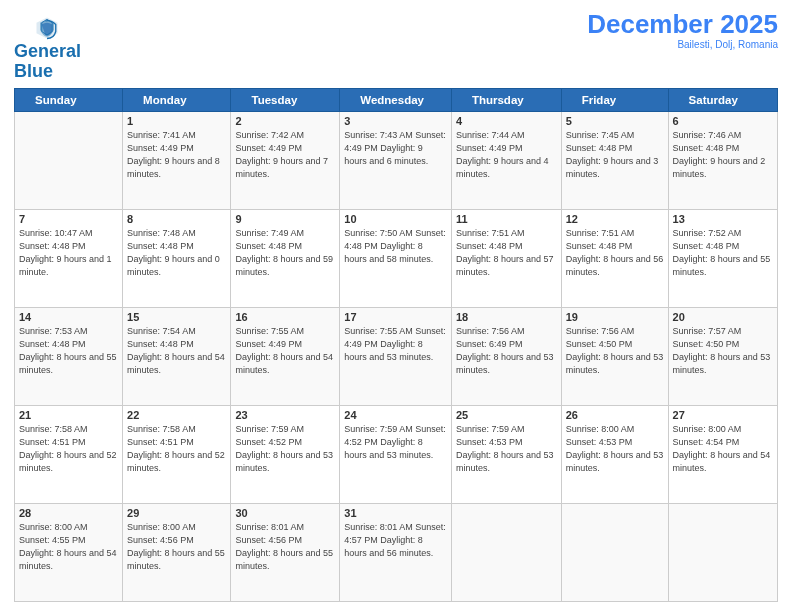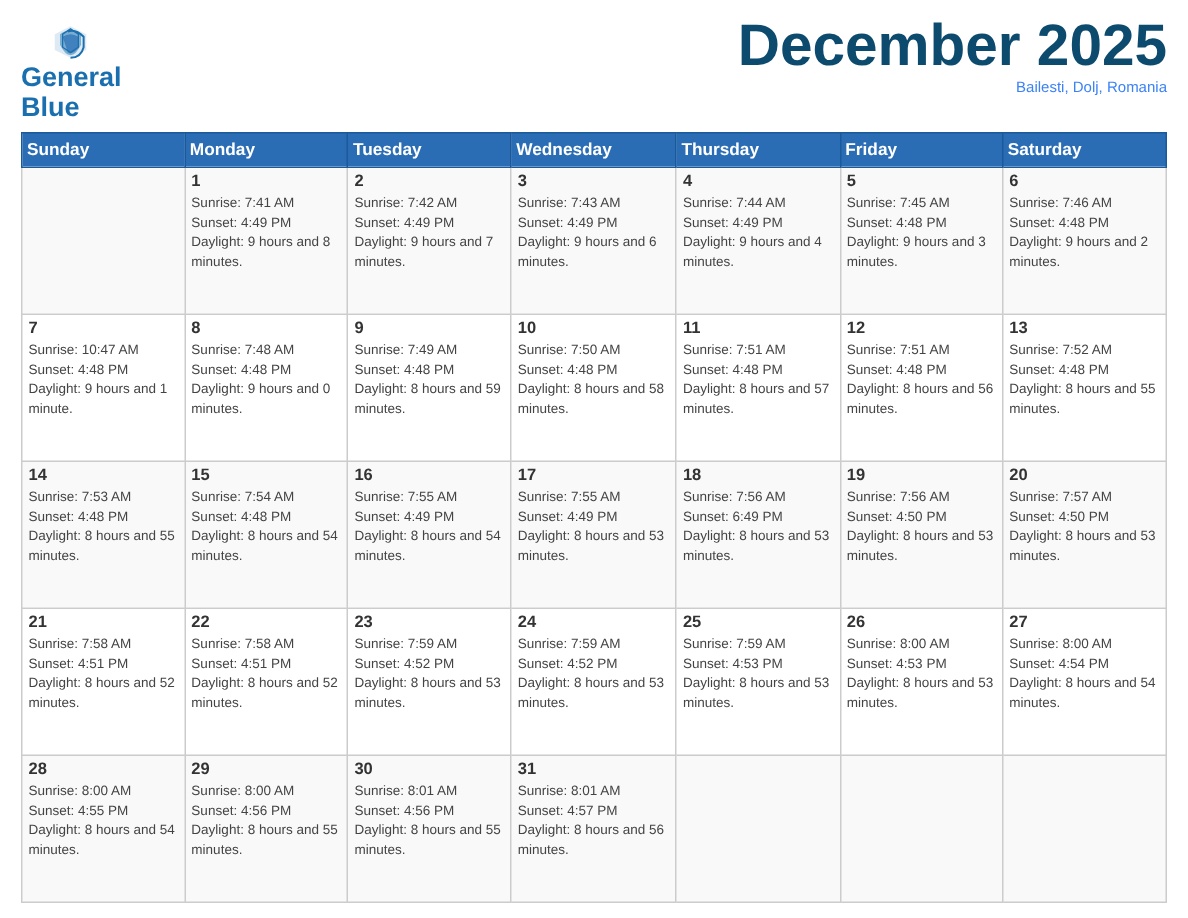--- a/index.html
+++ b/index.html
@@ -40,40 +40,40 @@
     }
     .logo-icon {
       width: 28px;
       height: 28px;
       margin-right: 2px;
     }
     .title-block {
       text-align: right;
     }
     .month-year {
-      font-size: 39px;
+      font-size: 26px;
       font-weight: bold;
-      color: #0c4a6e;
+      color: #3b82f6;
       line-height: 1.1;
     }
     .location {
       font-size: 10px;
       color: #3b82f6;
     }
     table {
       width: 100%;
       border-collapse: collapse;
       flex: 1;
     }
     thead tr th {
       background-color: #2a6db5;
       color: #fff;
       font-size: 11.5px;
       font-weight: bold;
-      padding: 5px 3px;
+      padding: 5px 20px;
       text-align: left;
       border: 1px solid #1a5a9a;
     }
     tbody tr td {
       border: 1px solid #ccc;
       vertical-align: top;
       padding: 3px 4px;
       font-size: 9.5px;
       color: #333;
       width: 113px;

